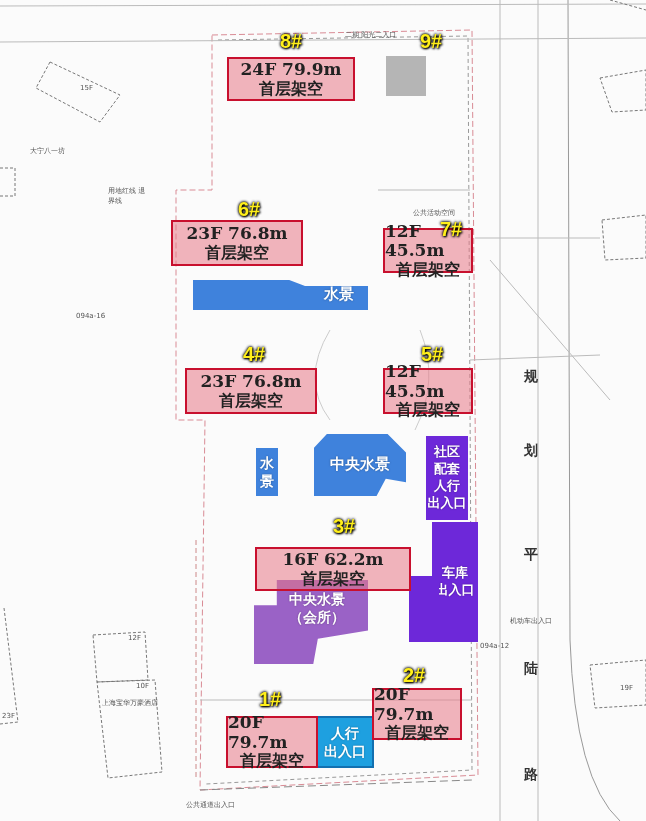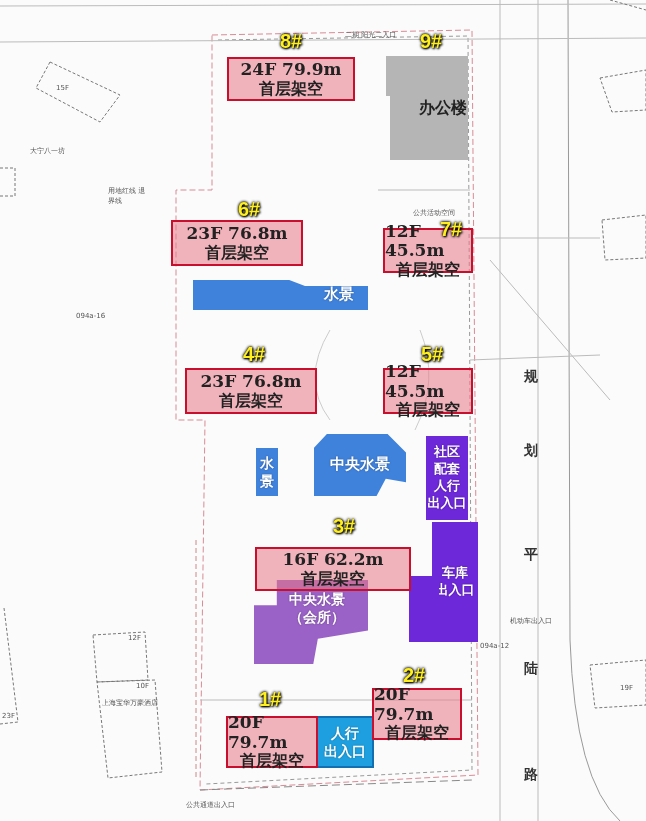--- a/index.html
+++ b/index.html
@@ -65,29 +65,26 @@
 
   <div class="small" style="left:345px;top:30px;">二期 阳光二入口</div>
   <div class="small" style="left:384px;top:208px;margin-left:29px;">公共活动空间</div>
   <div class="small" style="left:30px;top:146px;">大宁八一坊</div>
   <div class="small" style="left:108px;top:186px;width:40px;white-space:normal;">用地红线 退界线</div>
   <div class="small" style="left:76px;top:312px;">094a-16</div>
   <div class="small" style="left:480px;top:642px;">094a-12</div>
   <div class="small" style="left:102px;top:698px;">上海宝华万豪酒店</div>
   <div class="small" style="left:186px;top:800px;">公共通道出入口</div>
   <div class="small" style="left:510px;top:616px;">机动车出入口</div>
-  <div class="small" style="left:56px;top:84px;text-align:center;">15F</div>
+  <div class="small" style="left:80px;top:84px;text-align:center;">15F</div>
   <div class="small" style="left:128px;top:634px;">12F</div>
   <div class="small" style="left:136px;top:682px;">10F</div>
   <div class="small" style="left:2px;top:712px;">23F</div>
   <div class="small" style="left:620px;top:684px;">19F</div>
 
-  <div class="zone gray" style="left:390px;top:56px;width:78px;height:104px;font-size:16px;">
-      <span style="white-space:pre-line;margin-left:28px;">办公楼</span>
-    </div>
   <div class="zone gray" style="left:386px;top:56px;width:40px;height:40px;"></div>
 
   <div class="zone blue" style="left:193px;top:280px;width:175px;height:30px;justify-content:flex-end;padding-right:14px;clip-path:polygon(0 0,55% 0,64% 20%,100% 20%,100% 100%,0 100%);">水景</div>
   <div class="zone blue" style="left:256px;top:448px;width:22px;height:48px;font-size:14px;white-space:pre-line;">水
 景</div>
   <div class="zone blue" style="left:314px;top:434px;width:92px;height:62px;clip-path:polygon(14% 0,80% 0,100% 30%,100% 78%,78% 72%,68% 100%,0 100%,0 22%);">中央水景</div>
 
   <div class="zone orange" style="left:426px;top:436px;width:42px;height:84px;white-space:pre-line;font-size:13px;">社区
 配套
 人行

